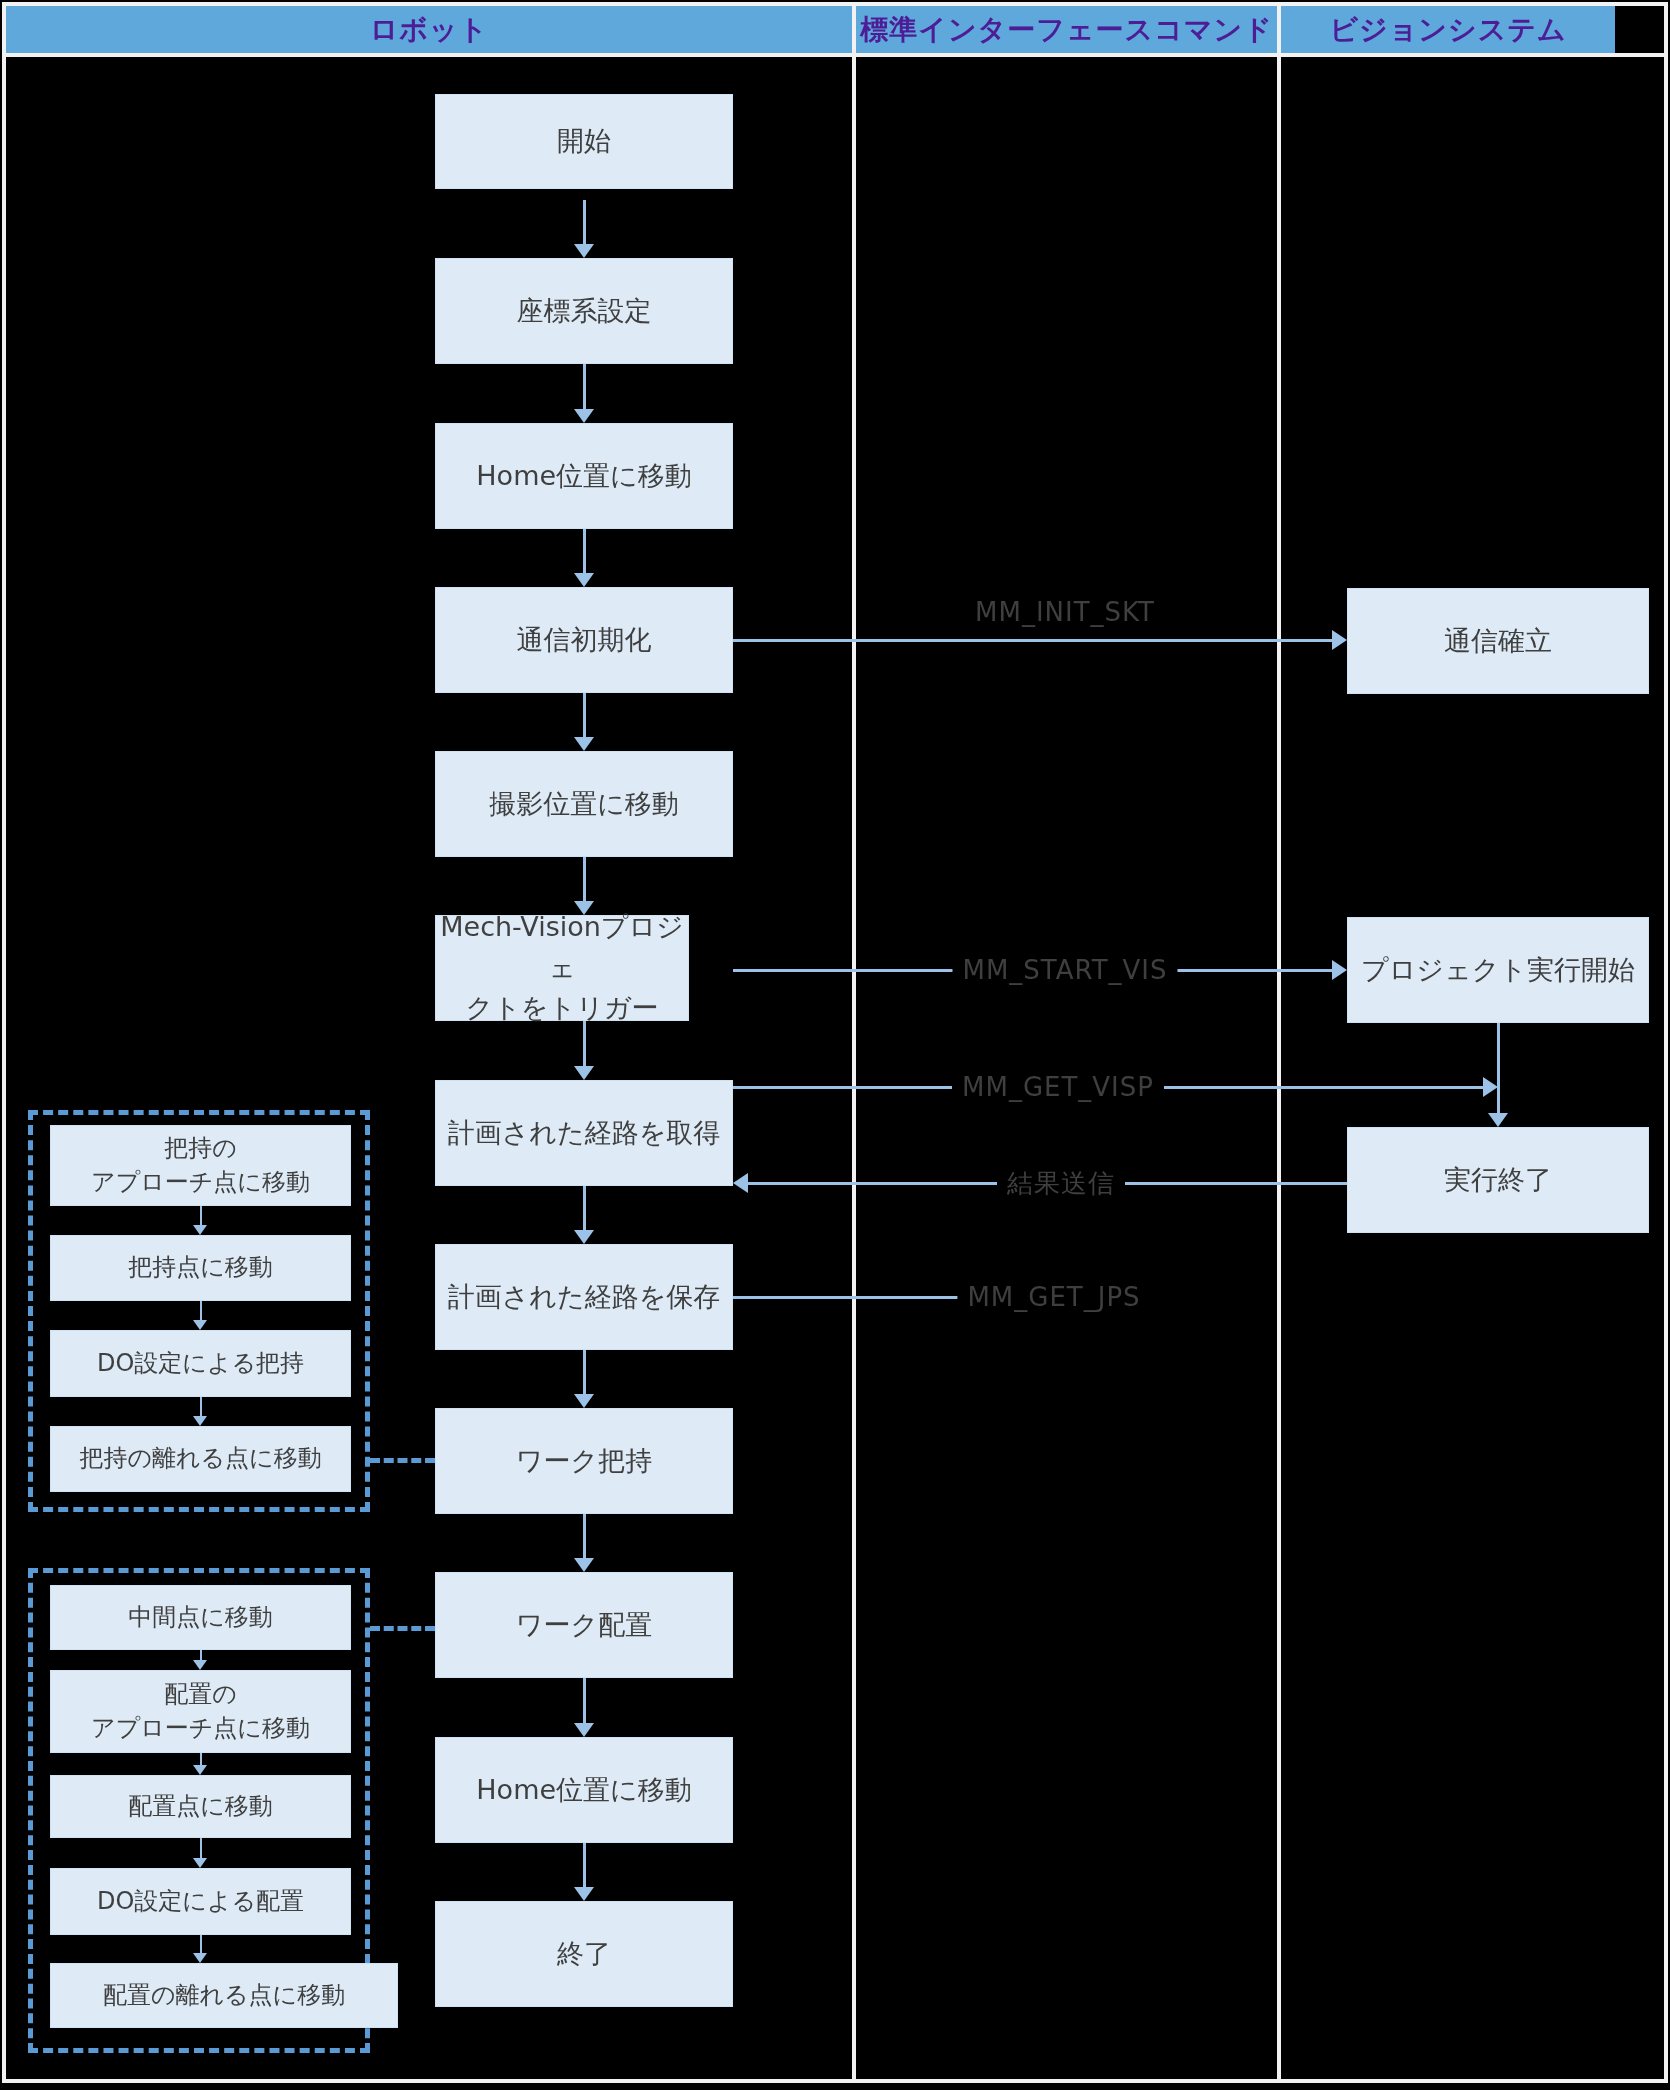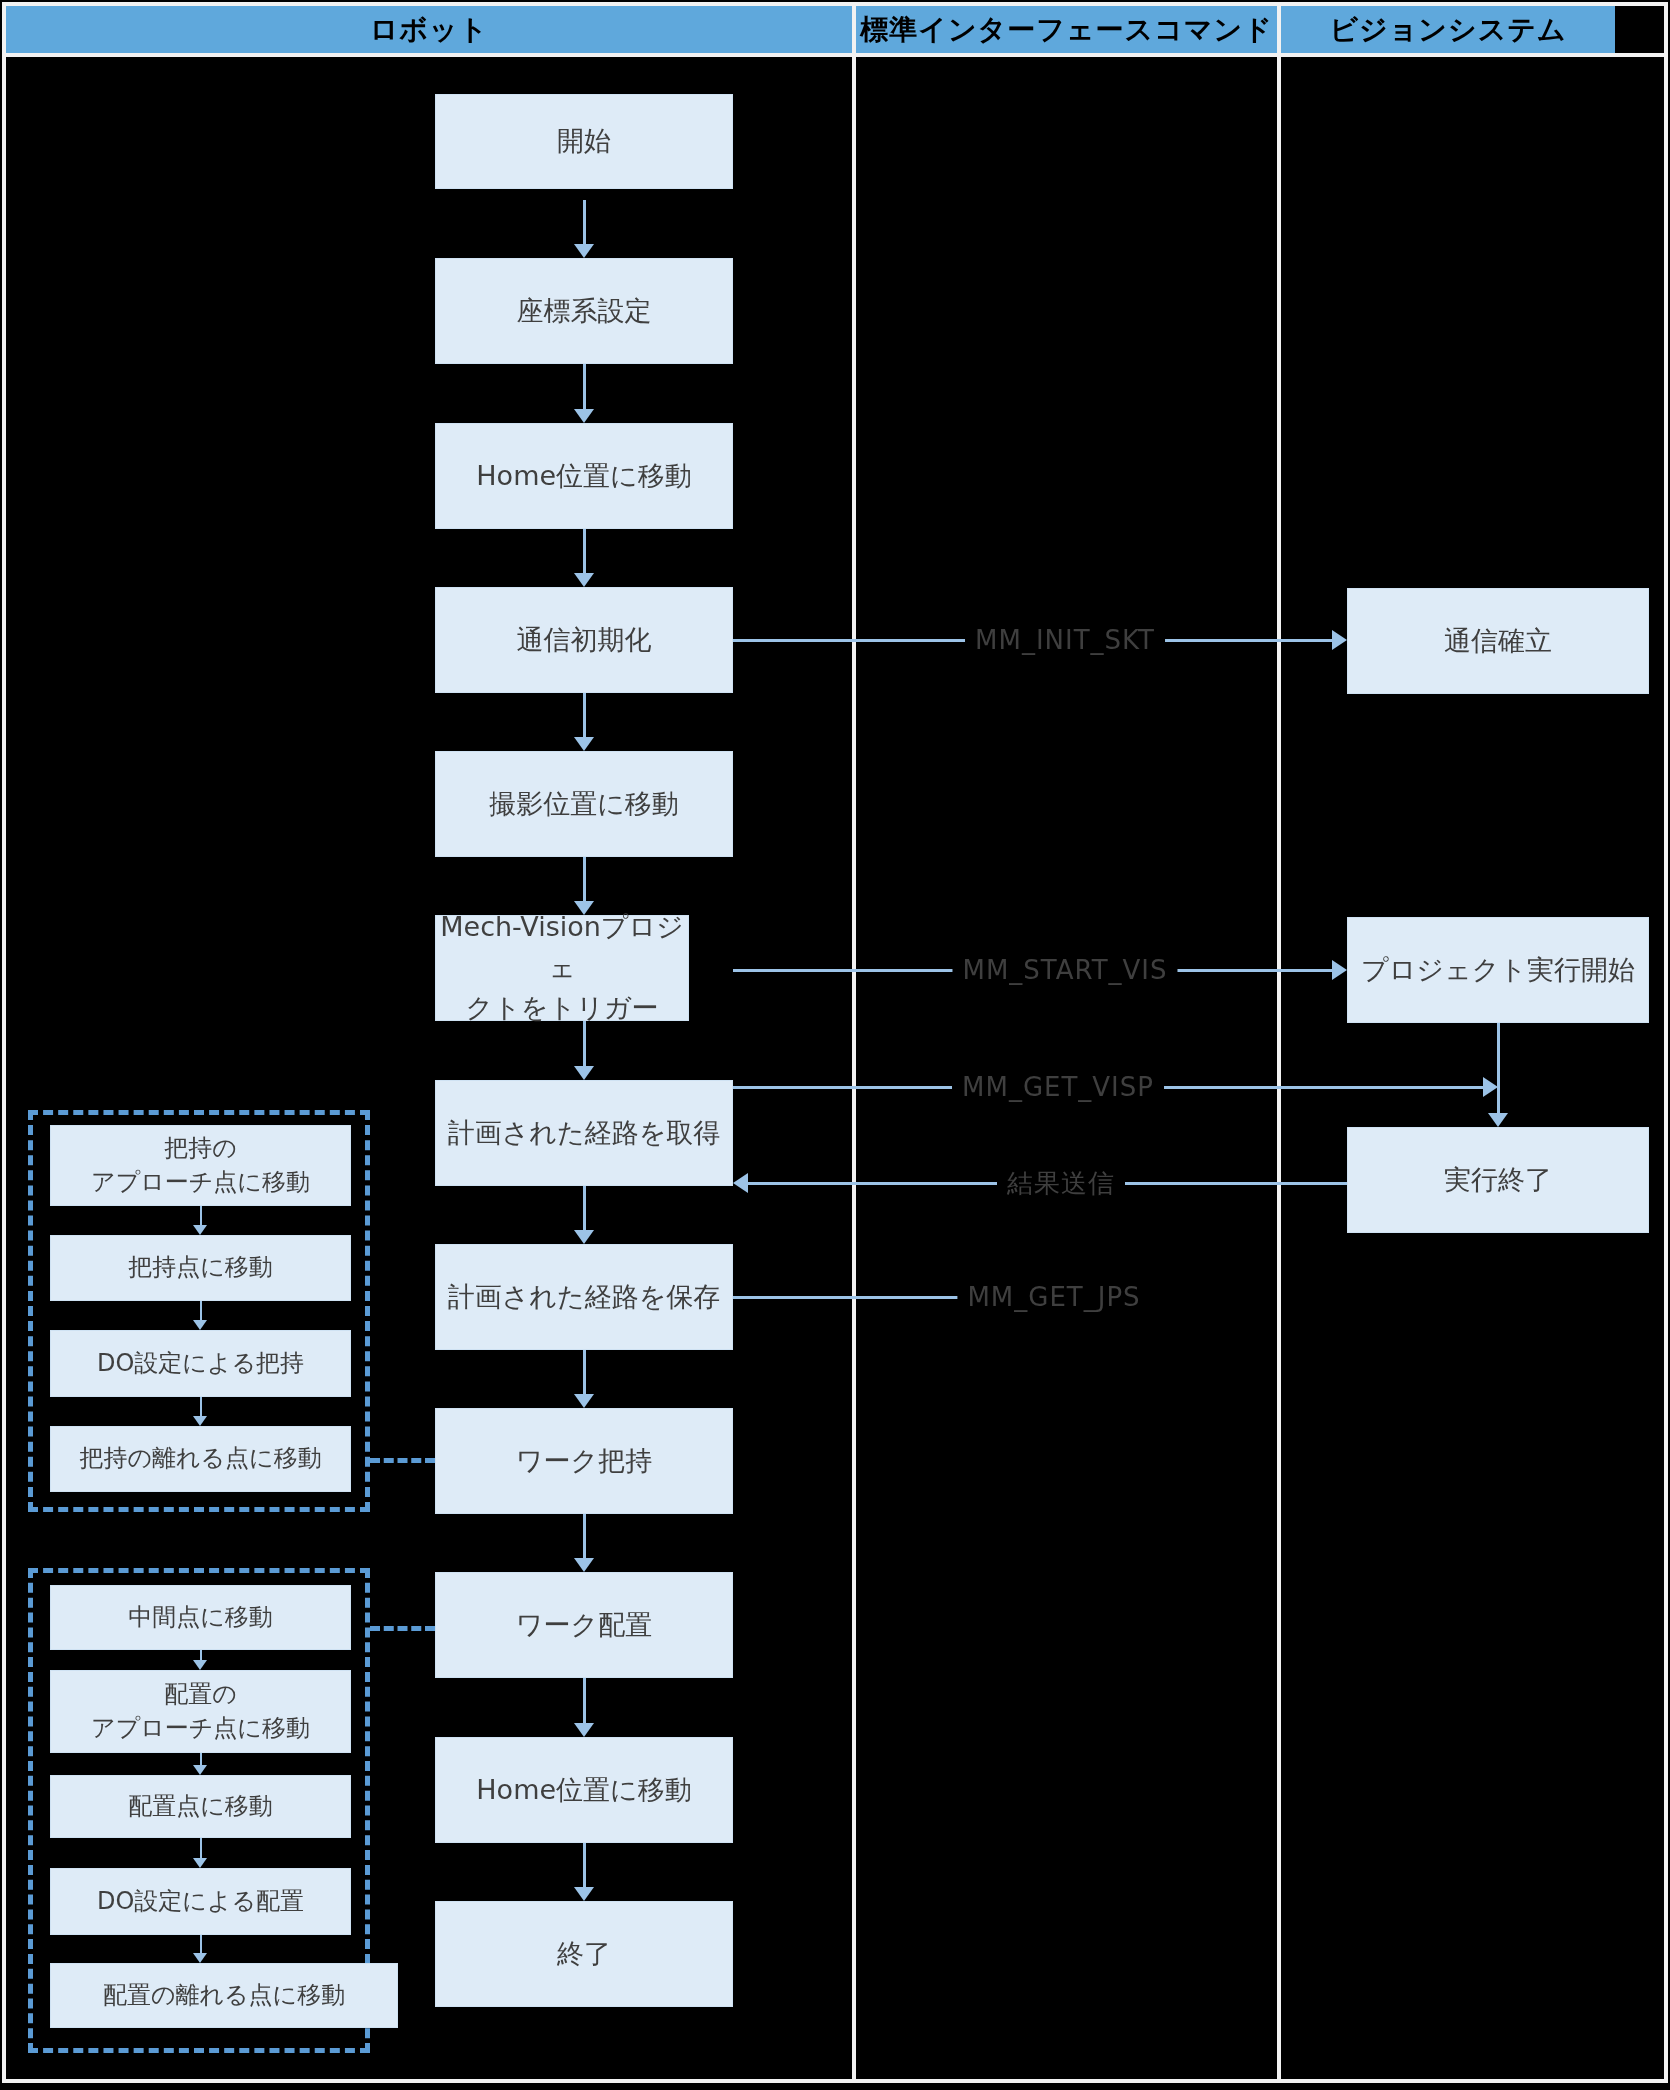--- a/index.html
+++ b/index.html
@@ -3,21 +3,21 @@
 <meta charset="utf-8">
 <style>
   html,body{margin:0;padding:0;background:#000;}
   #canvas{position:relative;width:1670px;height:2090px;background:#000;overflow:hidden;
           font-family:"DejaVu Sans","Liberation Sans",sans-serif;}
   .frame{position:absolute;left:2px;top:2px;width:1666px;height:2081px;
          border:4px solid #f2f2f2;box-sizing:border-box;pointer-events:none;}
   .vsep{position:absolute;top:2px;bottom:7px;width:4px;background:#f2f2f2;}
   .hdcell{position:absolute;top:6px;height:47px;background:#5fa8dc;
           display:flex;align-items:center;justify-content:center;
-          font-size:28px;font-weight:bold;color:#000000;letter-spacing:1px;}
+          font-size:28px;font-weight:bold;color:#4c1d95;letter-spacing:1px;}
   .hdline{position:absolute;left:6px;top:53px;width:1658px;height:4px;background:#f2f2f2;}
   .box{position:absolute;background:#deebf7;border:1px solid #cfe2f3;box-sizing:border-box;
        display:flex;align-items:center;justify-content:center;text-align:center;
        color:#3f3f3f;font-size:27px;line-height:1.5;white-space:pre-line;}
   .sbox{font-size:24px;line-height:1.4;}
   .va{position:absolute;width:21px;}
   .va .l{position:absolute;left:9px;top:0;bottom:12px;width:3px;background:#9cc3e7;}
   .va .t{position:absolute;left:0;bottom:0;width:0;height:0;
          border-left:10.5px solid transparent;border-right:10.5px solid transparent;
          border-top:14px solid #9cc3e7;}
@@ -135,21 +135,21 @@
       <div class="t"></div>
     </div>
   <div class="ha left" style="left:733px;top:1173px;width:614px;">
       <div class="l"></div>
       <div class="t"></div>
     </div>
   <div class="ha" style="left:733px;top:1287px;width:412px;">
       <div class="l"></div>
     </div>
 
-  <div class="cmd" style="left:1065px;top:640px;text-align:right;">MM_INIT_SKT</div>
+  <div class="cmd" style="left:1065px;top:612px;text-align:right;">MM_INIT_SKT</div>
   <div class="cmd" style="left:1065px;top:970px;">MM_START_VIS</div>
   <div class="cmd" style="left:1058px;top:1087px;">MM_GET_VISP</div>
   <div class="cmd" style="left:1061px;top:1183px;">結果送信</div>
   <div class="cmd" style="left:1054px;top:1297px;">MM_GET_JPS</div>
 
   <div class="dgroup" style="left:28px;top:1110px;width:342px;height:402px;"></div>
   <div class="box sbox" style="left:50px;top:1125px;width:301px;height:81px;">把持の
 アプローチ点に移動</div>
   <div class="box sbox" style="left:50px;top:1235px;width:301px;height:66px;">把持点に移動</div>
   <div class="box sbox" style="left:50px;top:1330px;width:301px;height:67px;">DO設定による把持</div>

